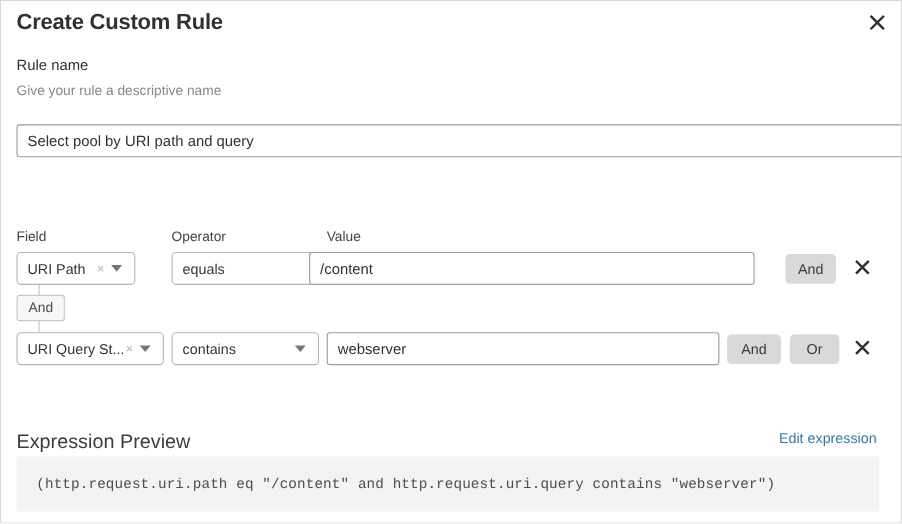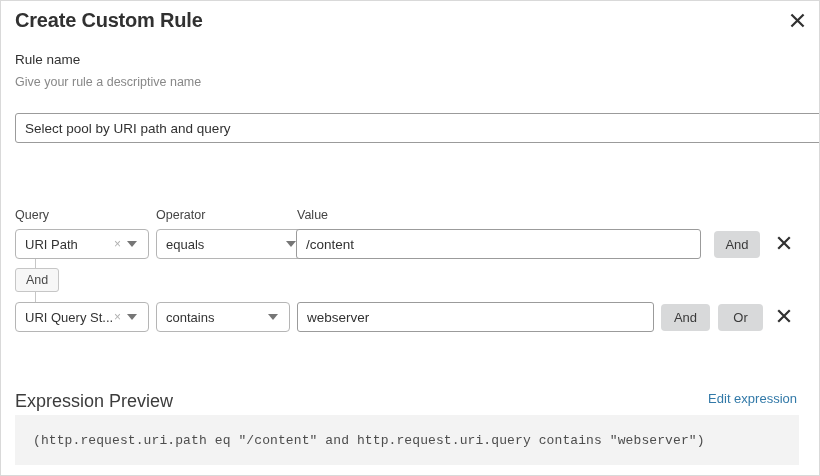--- a/index.html
+++ b/index.html
@@ -132,23 +132,23 @@
     flex: 0 0 auto;
     width: 0;
     height: 0;
     margin-right: 11px;
     border-left: 5px solid transparent;
     border-right: 5px solid transparent;
     border-top: 6px solid #767676;
   }
 
   
-  #r1-field { left: 14px;  top: 228px; width: 134px; }
+  #r1-field { left: 14px;  top: 228px; width: 108px; }
   #r1-op    { left: 155px; top: 228px; width: 152px; }
-  #r1-value { left: 295px; top: 228px; width: 405px; }
+  #r1-value { left: 280px; top: 228px; width: 405px; }
   #r2-field { left: 14px;  top: 301px; width: 134px; }
   #r2-op    { left: 155px; top: 301px; width: 134px; gap: 27px; }
   #r2-value { left: 296px; top: 301px; width: 357px; }
 
   
   .logic-btn {
     position: absolute;
     box-sizing: border-box;
     height: 27px;
     background: #d8d9da;
@@ -253,21 +253,21 @@
       <svg width="15" height="15" viewBox="0 0 15 15" aria-hidden="true">
         <path d="M2.2 2.2 L12.8 12.8 M12.8 2.2 L2.2 12.8" stroke="#313131" stroke-width="2.2" stroke-linecap="square"></path>
       </svg>
     </span>
   </button>
 
   <div class="field-label" id="rule-name-label">Rule name</div>
   <div class="field-help" id="rule-name-help">Give your rule a descriptive name</div>
   <input class="text-input" id="rule-name-input" type="text" value="Select pool by URI path and query" style="">
 
-  <div class="col-head" id="col-field">Query</div>
+  <div class="col-head" id="col-field">Field</div>
   <div class="col-head" id="col-operator">Operator</div>
   <div class="col-head" id="col-value">Value</div>
 
   <div class="select-box" id="r1-field">
     <span class="sel-text">URI Path</span>
     <span class="sel-clear">×</span>
     <span class="sel-caret"></span>
   </div>
   <div class="select-box" id="r1-op">
     <span class="sel-text">equals</span>

